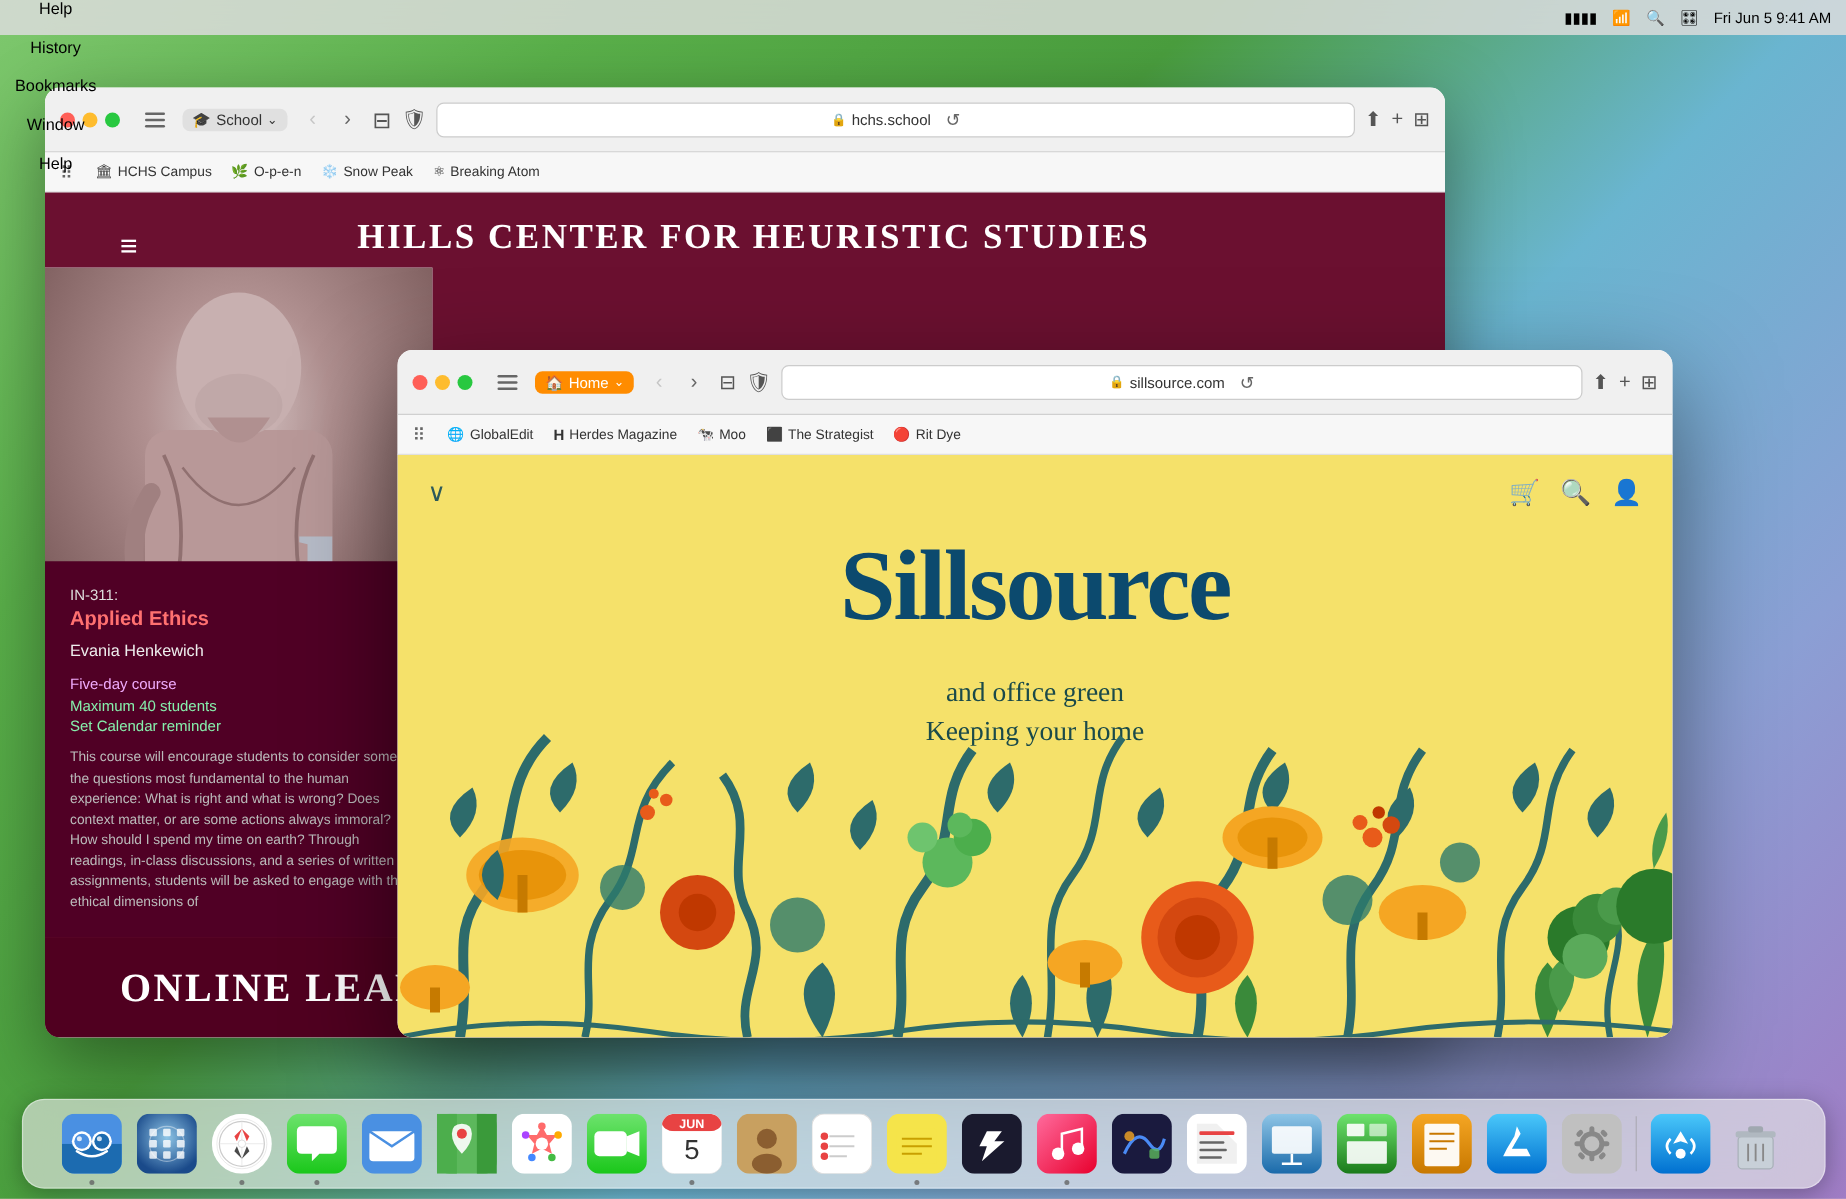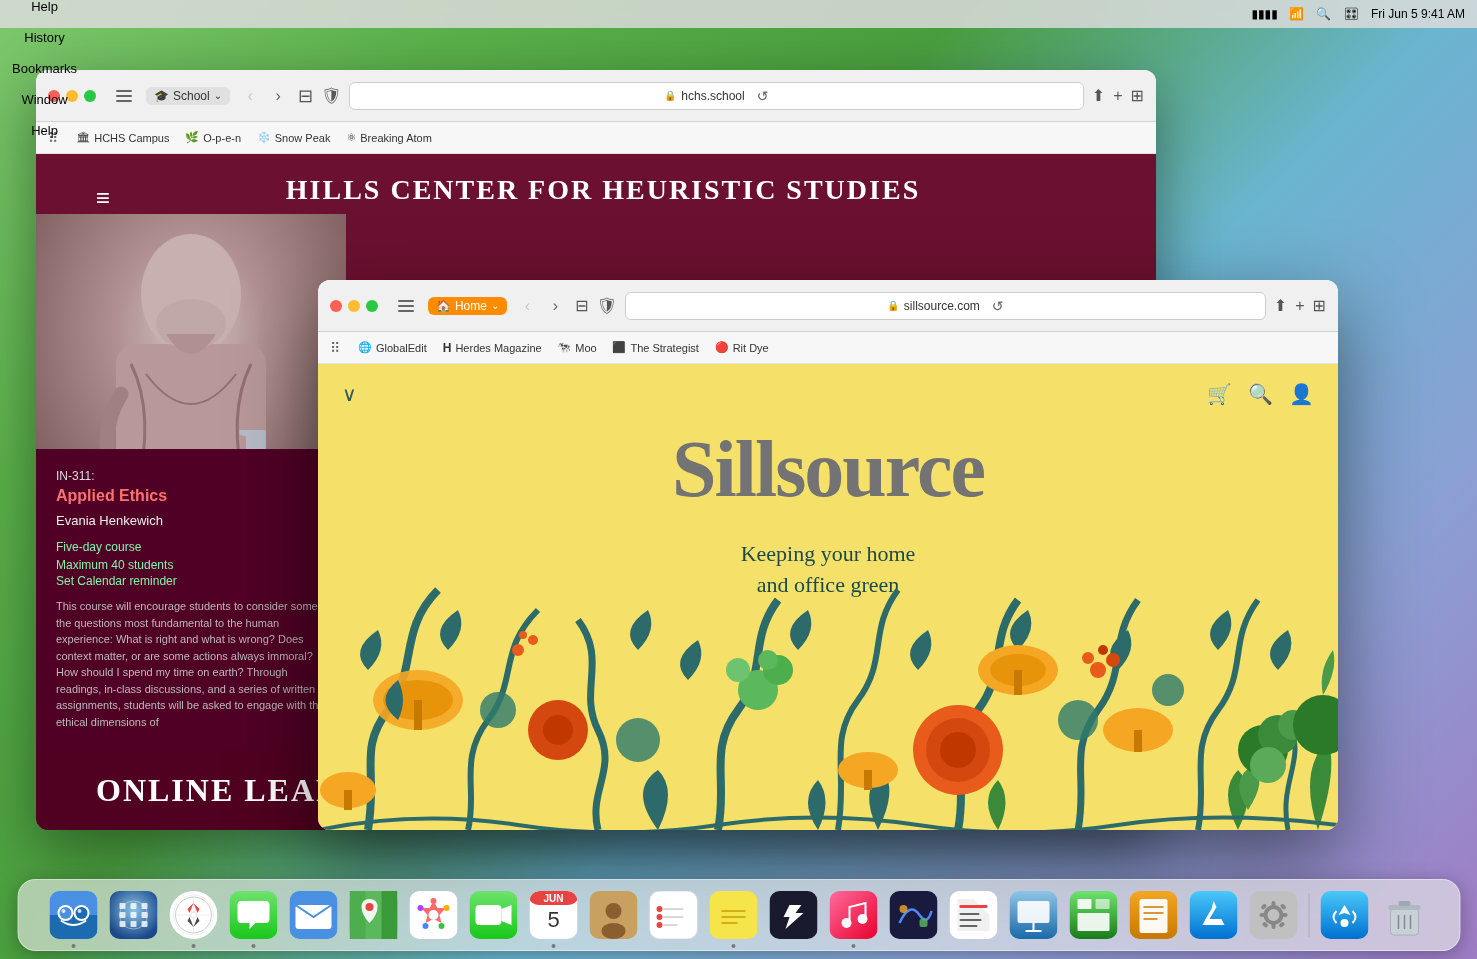--- a/index.html
+++ b/index.html
@@ -225,21 +225,21 @@
       bottom: 80px;
       left: 0;
       width: 315px;
       background: #500025;
       padding: 20px;
       color: #fff;
     }
     .course-code { font-size: 12px; color: #ddd; margin-bottom: 4px; }
     .course-name { font-size: 16px; color: #ff7070; font-weight: 600; margin-bottom: 8px; }
     .course-instructor { font-size: 13px; color: #eee; margin-bottom: 12px; }
-    .course-link { font-size: 12px; color: #86efac; margin-bottom: 4px; }
+    .course-link { font-size: 12px; color: #f0abfc; margin-bottom: 4px; }
     .course-detail { font-size: 12px; color: #86efac; margin-bottom: 2px; }
     .course-desc { font-size: 11px; color: #bbb; margin-top: 10px; line-height: 1.5; }
 
     
     .safari-front {
       position: absolute;
       top: 252px;
       left: 318px;
       width: 1020px;
       height: 550px;
@@ -315,21 +315,21 @@
     .sill-icons { display: flex; gap: 16px; font-size: 20px; color: #2d5a5a; }
 
     .sillsource-title {
       position: absolute;
       top: 60px;
       left: 0; right: 0;
       text-align: center;
       font-family: Georgia, 'Times New Roman', serif;
       font-size: 80px;
       font-weight: 700;
-      color: #737373;
+      color: #0c4a6e;
       letter-spacing: -2px;
     }
     .sillsource-subtitle {
       position: absolute;
       top: 175px;
       left: 0; right: 0;
       text-align: center;
       font-family: Georgia, 'Times New Roman', serif;
       font-size: 22px;
       color: #1a4a4a;
@@ -586,22 +586,22 @@
       <div class="sillsource-nav">
         <span class="chevron-down">∨</span>
         <div class="sill-icons">
           <span>🛒</span>
           <span>🔍</span>
           <span>👤</span>
         </div>
       </div>
       <div class="sillsource-title">Sillsource</div>
       <div class="sillsource-subtitle">
+        <div>and office green</div>
         <div>Keeping your home</div>
-        <div>and office green</div>
       </div>
 
       <div class="floral-container">
         <svg class="floral-svg" viewBox="0 0 1020 260" xmlns="http://www.w3.org/2000/svg">
 
           <path d="M50,260 C60,200 40,180 70,140 C100,100 80,60 120,20" stroke="#2d6b6b" stroke-width="8" fill="none"></path>
           <path d="M150,260 C160,220 140,190 170,150 C200,110 180,80 220,40" stroke="#2d6b6b" stroke-width="6" fill="none"></path>
           <path d="M280,260 C270,220 300,200 280,160 C260,120 290,90 260,50" stroke="#2d6b6b" stroke-width="7" fill="none"></path>
           <path d="M400,260 C410,210 390,180 420,140 C450,100 430,70 460,30" stroke="#2d6b6b" stroke-width="8" fill="none"></path>
           <path d="M520,260 C530,200 510,170 540,130 C570,90 550,60 580,20" stroke="#2d6b6b" stroke-width="6" fill="none"></path>

